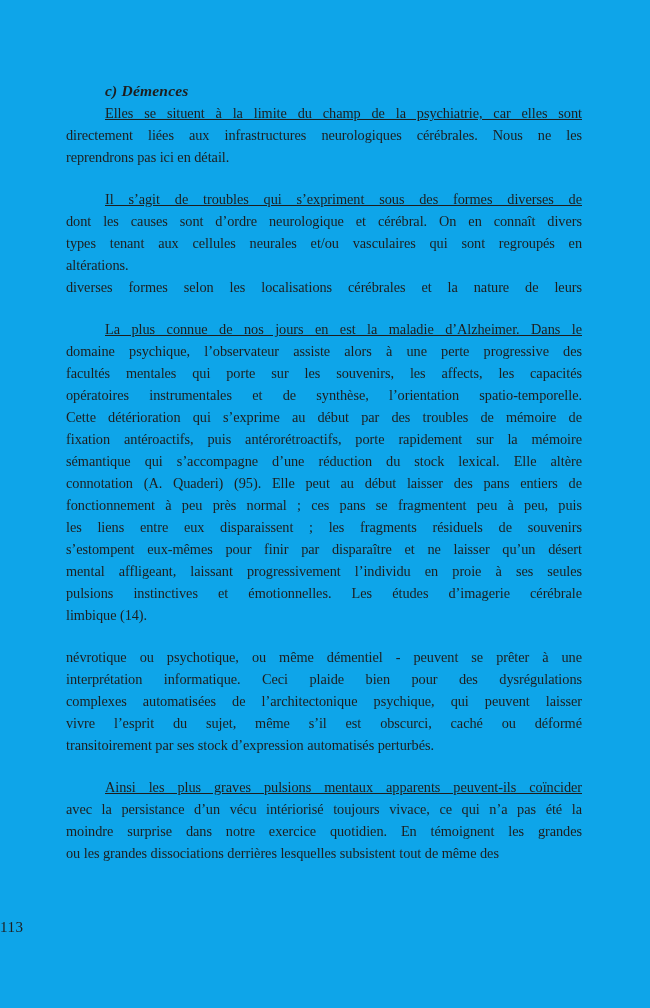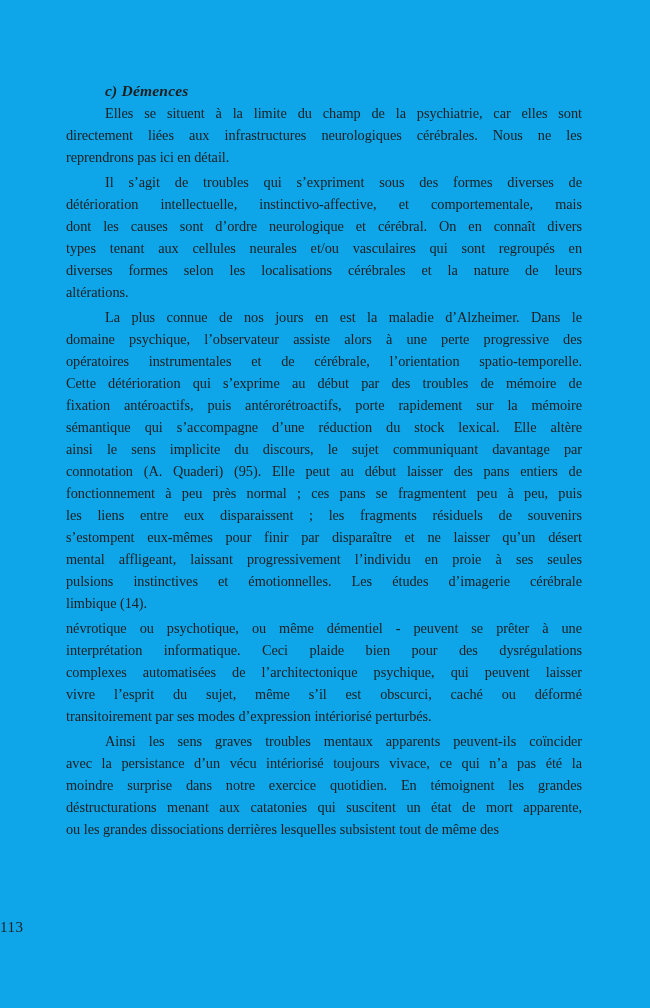--- a/index.html
+++ b/index.html
@@ -26,31 +26,31 @@
     font-size: 15.5px;
     line-height: 22px;
     font-weight: bold;
     font-style: italic;
     text-indent: 39px;
     letter-spacing: 0.2px;
     height: 22px;
     overflow: hidden;
   }
   .paragraph { margin: 0; }
-  .paragraph + .paragraph { margin-top: 3px; }
+  .paragraph + .paragraph { margin-top: 20px; }
   .line {
     font-size: 14.3px;
     line-height: 22px;
     letter-spacing: -0.05px;
     text-align: justify;
     text-align-last: justify;
     height: 22px;
     overflow: hidden;
   }
-  .line.first { text-indent: 39px; }
+  .line.first { text-indent: 39px; text-decoration: underline; }
   .line.last { text-align-last: left; }
   .page-number {
     position: absolute;
     top: 916px;
     left: 0;
     width: 650px;
     text-align: left;
     font-size: 15px;
     line-height: 22px;
     letter-spacing: 0.5px;
@@ -63,52 +63,50 @@
   <div class="text-block">
     <div class="heading">c) Démences</div>
     <div id="paragraphs">
         <div class="paragraph">
           <div class="line first">Elles se situent à la limite du champ de la psychiatrie, car elles sont</div>
           <div class="line">directement liées aux infrastructures neurologiques cérébrales. Nous ne les</div>
           <div class="line last">reprendrons pas ici en détail.</div>
         </div>
         <div class="paragraph">
           <div class="line first">Il s’agit de troubles qui s’expriment sous des formes diverses de</div>
-          <div class="line">détérioration intellectuelle, instinctivo-affective, et comportementale, mais</div>
           <div class="line">dont les causes sont d’ordre neurologique et cérébral. On en connaît divers</div>
           <div class="line">types tenant aux cellules neurales et/ou vasculaires qui sont regroupés en</div>
+          <div class="line last">altérations.</div>
           <div class="line">diverses formes selon les localisations cérébrales et la nature de leurs</div>
-          <div class="line last">altérations.</div>
         </div>
         <div class="paragraph">
           <div class="line first">La plus connue de nos jours en est la maladie d’Alzheimer. Dans le</div>
           <div class="line">domaine psychique, l’observateur assiste alors à une perte progressive des</div>
-          <div class="line">opératoires instrumentales et de cérébrale, l’orientation spatio-temporelle.</div>
+          <div class="line">facultés mentales qui porte sur les souvenirs, les affects, les capacités</div>
+          <div class="line">opératoires instrumentales et de synthèse, l’orientation spatio-temporelle.</div>
           <div class="line">Cette détérioration qui s’exprime au début par des troubles de mémoire de</div>
           <div class="line">fixation antéroactifs, puis antérorétroactifs, porte rapidement sur la mémoire</div>
           <div class="line">sémantique qui s’accompagne d’une réduction du stock lexical. Elle altère</div>
-          <div class="line">ainsi le sens implicite du discours, le sujet communiquant davantage par</div>
           <div class="line">connotation (A. Quaderi) (95). Elle peut au début laisser des pans entiers de</div>
           <div class="line">fonctionnement à peu près normal ; ces pans se fragmentent peu à peu, puis</div>
           <div class="line">les liens entre eux disparaissent ; les fragments résiduels de souvenirs</div>
           <div class="line">s’estompent eux-mêmes pour finir par disparaître et ne laisser qu’un désert</div>
           <div class="line">mental affligeant, laissant progressivement l’individu en proie à ses seules</div>
           <div class="line">pulsions instinctives et émotionnelles. Les études d’imagerie cérébrale</div>
           <div class="line last">limbique (14).</div>
         </div>
         <div class="paragraph">
           <div class="line">névrotique ou psychotique, ou même démentiel - peuvent se prêter à une</div>
           <div class="line">interprétation informatique. Ceci plaide bien pour des dysrégulations</div>
           <div class="line">complexes automatisées de l’architectonique psychique, qui peuvent laisser</div>
           <div class="line">vivre l’esprit du sujet, même s’il est obscurci, caché ou déformé</div>
-          <div class="line last">transitoirement par ses modes d’expression intériorisé perturbés.</div>
+          <div class="line last">transitoirement par ses stock d’expression automatisés perturbés.</div>
         </div>
         <div class="paragraph">
-          <div class="line first">Ainsi les sens graves troubles mentaux apparents peuvent-ils coïncider</div>
+          <div class="line first">Ainsi les plus graves pulsions mentaux apparents peuvent-ils coïncider</div>
           <div class="line">avec la persistance d’un vécu intériorisé toujours vivace, ce qui n’a pas été la</div>
           <div class="line">moindre surprise dans notre exercice quotidien. En témoignent les grandes</div>
-          <div class="line">déstructurations menant aux catatonies qui suscitent un état de mort apparente,</div>
           <div class="line last">ou les grandes dissociations derrières lesquelles subsistent tout de même des</div>
         </div>
       </div>
   </div>
   <div class="page-number">113</div>
 </div>
 
 </body></html>

